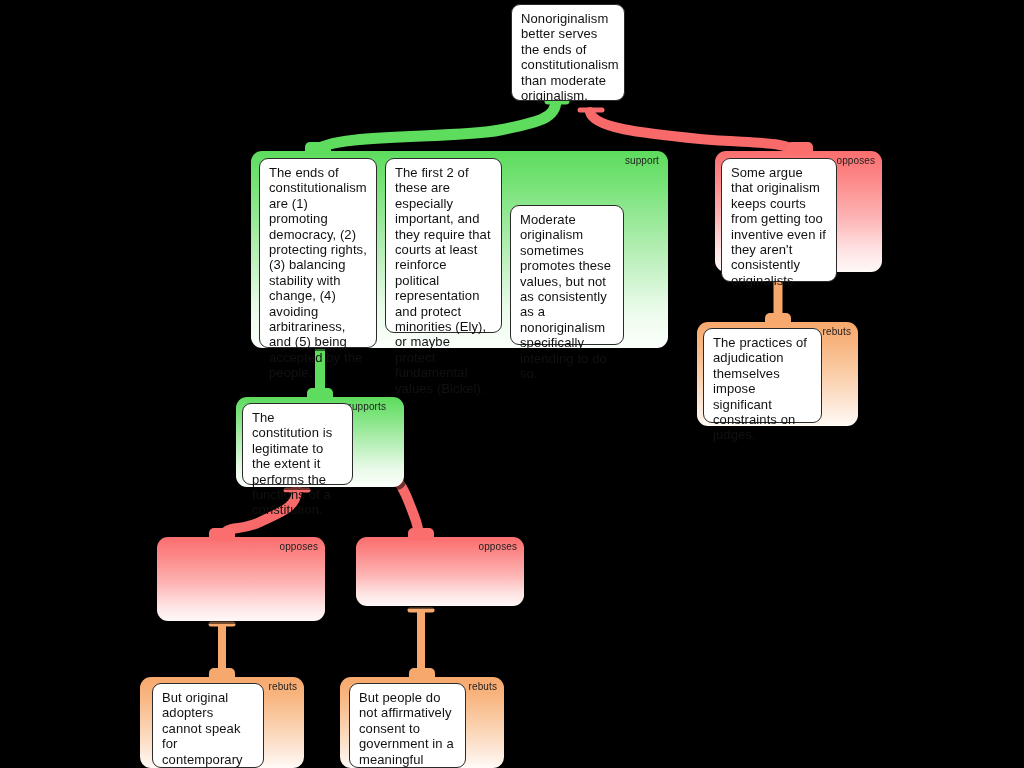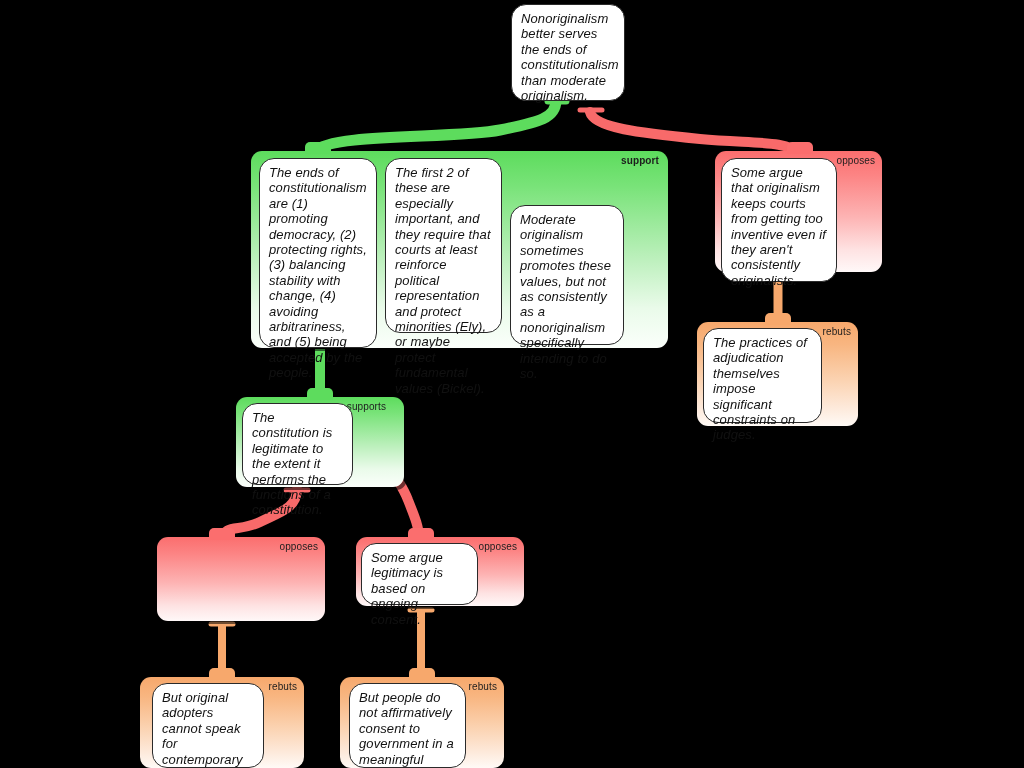--- a/index.html
+++ b/index.html
@@ -9,29 +9,28 @@
     position:relative;
   }
   #stage{position:absolute;inset:0;width:1024px;height:768px;}
   #links{position:absolute;left:0;top:0;width:1024px;height:768px;pointer-events:none;}
 
   
   .card{
     position:absolute;
     background:#fff;
     border:1px solid #2a2a2a;
-    border-radius:15px;
+    border-radius:9px;
     box-sizing:border-box;
     color:#111;
     font-size:13px;
     line-height:15.4px;
     padding:6px 8px 6px 9px;
     letter-spacing:0.1px;
     z-index:6;
-    font-style:italic;
   }
   .card p{margin:0;}
 
   
   .panel{
     position:absolute;
     border-radius:11px;
     box-sizing:border-box;
     z-index:3;
     box-shadow:3px 3px 0 rgba(0,0,0,0.55);
@@ -96,21 +95,21 @@
     <path d="M421,609 L421,682" stroke="#f7a86c" stroke-width="8" stroke-linecap="butt" fill="none"></path>
     <path d="M410,610 L432,610" stroke="#f7a86c" stroke-width="5" stroke-linecap="round" fill="none"></path>
   </svg>
 
   <div class="card" style="left:511px;top:4px;width:114px;height:97px;">
     <p>Nonoriginalism better serves the ends of constitutionalism than moderate originalism.</p>
   </div>
 
   <div class="panel support" style="left:251px;top:151px;width:417px;height:197px;">
     <div class="notch support" style="left:54px;"></div>
-    <span class="reltag" style="right:9px;font-weight:bold;">support</span>
+    <span class="reltag" style="right:9px;">support</span>
   </div>
 
   <div class="card" style="left:259px;top:158px;width:118px;height:190px;">
     <p>The ends of constitutionalism are (1) promoting democracy, (2) protecting rights, (3) balancing stability with change, (4) avoiding arbitrariness, and (5) being accepted by the people.</p>
   </div>
 
   <div class="card" style="left:385px;top:158px;width:117px;height:175px;">
     <p>The first 2 of these are especially important, and they require that courts at least reinforce political representation and protect minorities (Ely), or maybe protect fundamental values (Bickel).</p>
   </div>
 
@@ -149,23 +148,20 @@
     <div class="notch opposes" style="left:52px;"></div>
     <span class="reltag" style="right:7px;">opposes</span>
   </div>
 
 
   <div class="panel opposes" style="left:356px;top:537px;width:168px;height:69px;">
     <div class="notch opposes" style="left:52px;"></div>
     <span class="reltag" style="right:7px;">opposes</span>
   </div>
 
-  <div class="card" style="left:361px;top:543px;width:117px;height:62px;">
-    <p>Some argue legitimacy is based on ongoing consent.</p>
-  </div>
 
   <div class="panel rebuts" style="left:140px;top:677px;width:164px;height:91px;">
     <div class="notch rebuts" style="left:69px;"></div>
     <span class="reltag" style="right:7px;">rebuts</span>
   </div>
 
   <div class="card" style="left:152px;top:683px;width:112px;height:85px;">
     <p>But original adopters cannot speak for contemporary Americans.</p>
   </div>
 

